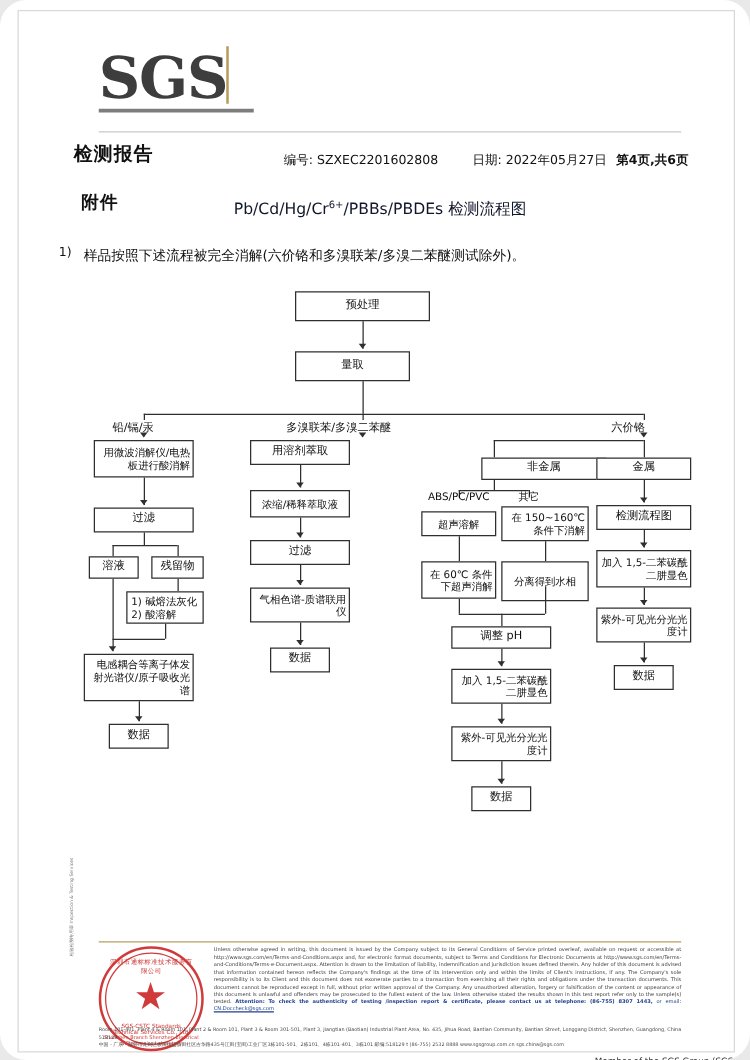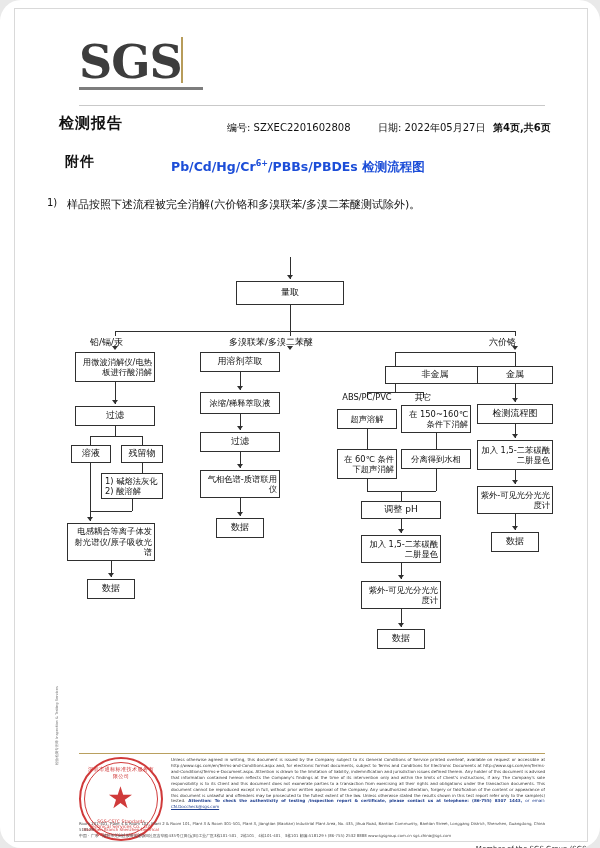--- a/index.html
+++ b/index.html
@@ -50,21 +50,21 @@
   .rpt-date{
     position:absolute;left:363px;top:112px;font-size:10px;color:#111;
   }
   .rpt-page{
     position:absolute;left:478px;top:112px;font-size:10px;color:#111;font-weight:bold;
   }
   .attach{
     position:absolute;left:50px;top:144px;font-size:14px;font-weight:bold;color:#111;letter-spacing:1px;
   }
   .flow-title{
-    position:absolute;left:156px;top:150px;font-size:12.5px;font-weight:bold;color:#1d4ed8;
+    position:absolute;left:172px;top:150px;font-size:12.5px;font-weight:normal;color:#0f172a;
   }
   .flow-title sup{font-size:8px;}
   .note-num{
     position:absolute;left:32px;top:188px;font-size:10px;color:#111;
   }
   .note-txt{
     position:absolute;left:52px;top:188px;font-size:11px;color:#111;
   }
 
   
@@ -178,23 +178,24 @@
   <div class="rpt-page">第4页,共6页</div>
 
   <div class="attach">附件</div>
   <div class="flow-title"><span>Pb/Cd/Hg/Cr</span><sup>6+</sup><span>/PBBs/PBDEs 检测流程图</span></div>
 
   <div class="note-num">1)</div>
   <div class="note-txt">样品按照下述流程被完全消解(六价铬和多溴联苯/多溴二苯醚测试除外)。</div>
 
   <div class="fc">
 
+    <div class="box" style="left:221px;top:224px;width:108px;height:24px;">预处理</div>
     <div class="ln vl" style="left:275px;top:248px;height:22px;"></div>
     <div class="arw" style="left:272px;top:266px;"></div>
-    <div class="box" style="left:221px;top:272px;width:108px;height:24px;text-align:right;">量取</div>
+    <div class="box" style="left:221px;top:272px;width:92px;height:24px;text-align:right;">量取</div>
 
     <div class="ln vl" style="left:275px;top:296px;height:26px;"></div>
     <div class="ln hl" style="left:100px;top:322px;width:400px;"></div>
 
     <div class="ln vl" style="left:100px;top:322px;height:18px;"></div>
     <div class="ln vl" style="left:275px;top:322px;height:18px;"></div>
     <div class="ln vl" style="left:500px;top:322px;height:18px;"></div>
     <div class="lbl" style="left:73px;top:327px;">铅/镉/汞</div>
     <div class="lbl" style="left:212px;top:327px;">多溴联苯/多溴二苯醚</div>
     <div class="lbl" style="left:472px;top:327px;">六价铬</div>
@@ -258,21 +259,21 @@
     <div class="box small" style="left:322px;top:380px;width:60px;height:16px;border:none;background:transparent;">ABS/PC/PVC</div>
     <div class="box small" style="left:390px;top:380px;width:36px;height:16px;border:none;background:transparent;">其它</div>
 
     <div class="box small" style="left:322px;top:400px;width:60px;height:20px;">超声溶解</div>
     <div class="box small" style="left:386px;top:396px;width:70px;height:28px;">在 150~160℃条件下消解</div>
 
     <div class="ln vl" style="left:352px;top:420px;height:20px;"></div>
     <div class="box small" style="left:322px;top:440px;width:60px;height:30px;">在 60℃ 条件下超声消解</div>
 
     <div class="ln vl" style="left:421px;top:424px;height:16px;"></div>
-    <div class="box small" style="left:386px;top:440px;width:70px;height:20px;">分离得到水相</div>
+    <div class="box small" style="left:386px;top:440px;width:70px;height:32px;">分离得到水相</div>
 
     <div class="ln vl" style="left:352px;top:470px;height:12px;"></div>
     <div class="ln vl" style="left:421px;top:460px;height:22px;"></div>
     <div class="ln hl" style="left:352px;top:482px;width:69px;"></div>
     <div class="ln vl" style="left:386px;top:482px;height:10px;"></div>
     <div class="box" style="left:346px;top:492px;width:80px;height:18px;">调整 pH</div>
 
     <div class="ln vl" style="left:386px;top:510px;height:14px;"></div>
     <div class="arw" style="left:383px;top:520px;"></div>
     <div class="box small" style="left:346px;top:526px;width:80px;height:28px;">加入 1,5-二苯碳酰二肼显色</div>

